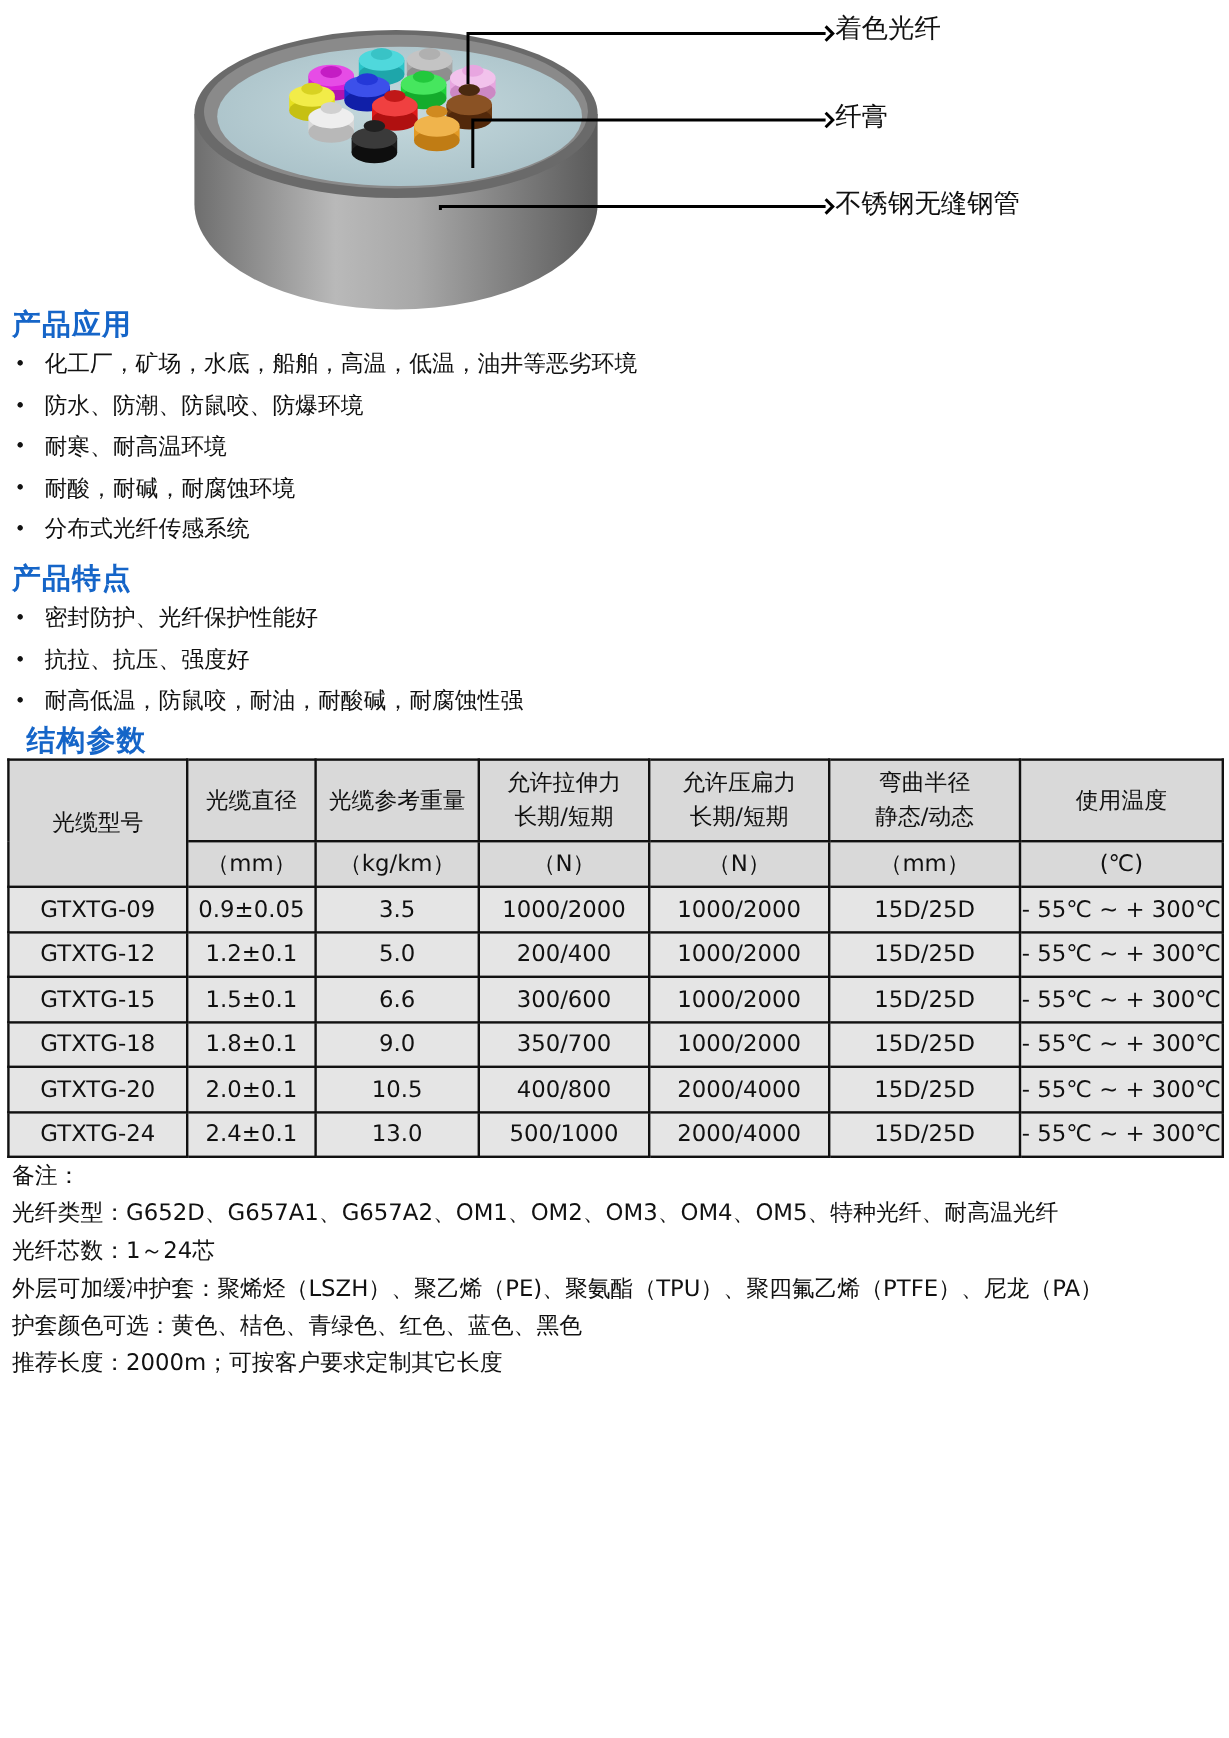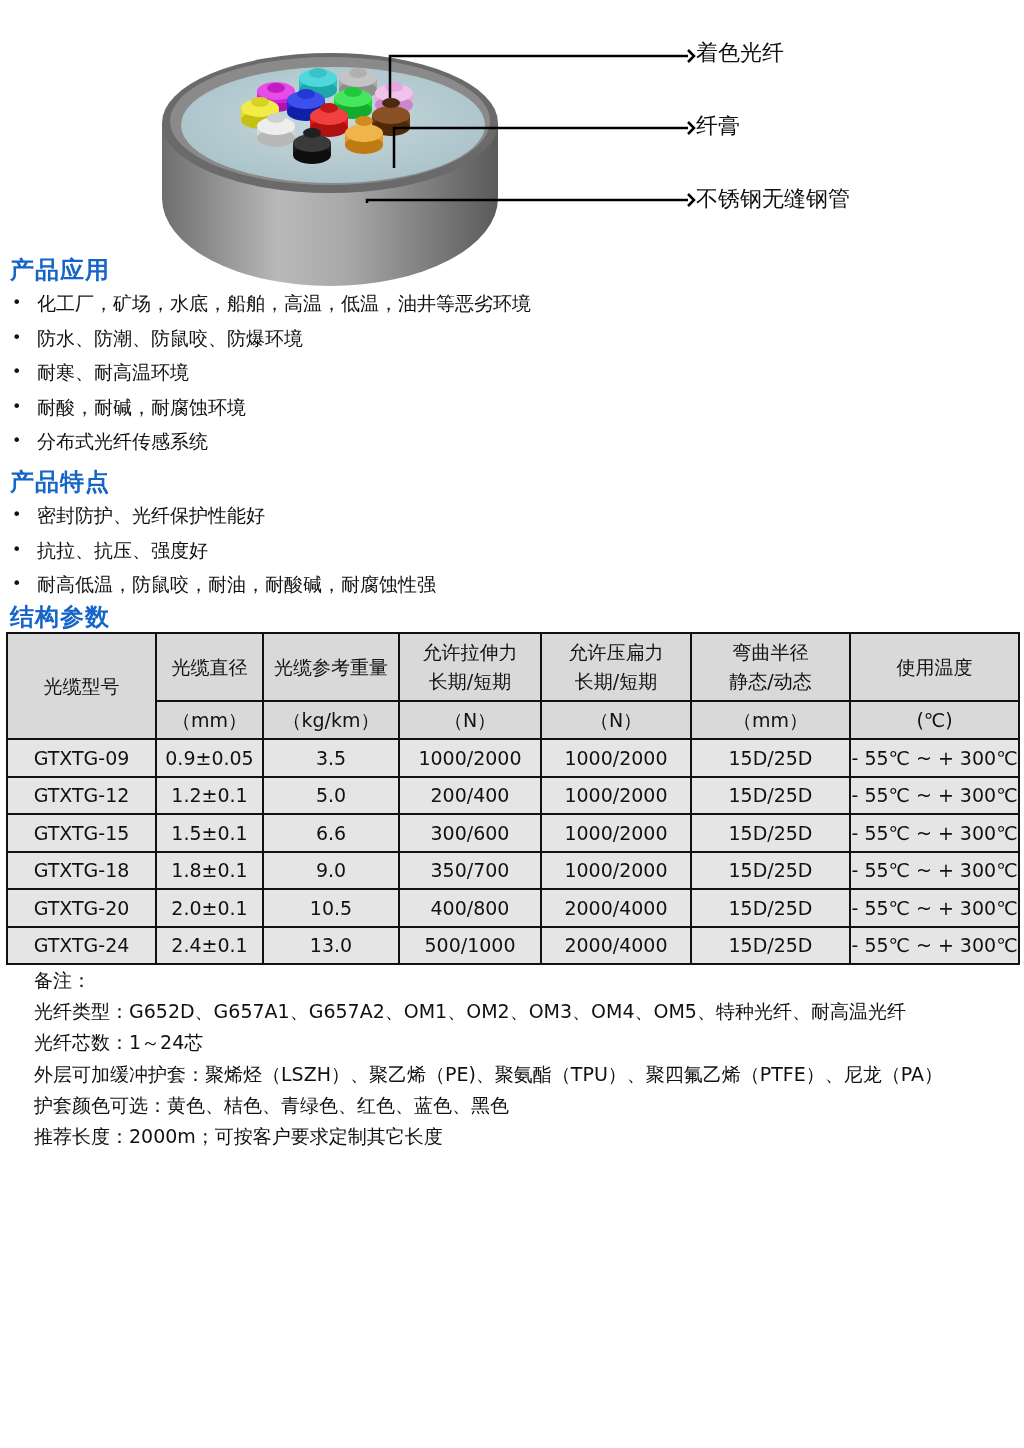--- a/index.html
+++ b/index.html
@@ -1,21 +1,21 @@
 <!DOCTYPE html>
 <html><head>
 <meta charset="utf-8">
 <style>
   * { box-sizing: border-box; margin: 0; padding: 0; }
   body {
     width: 1024px; height: 1448px; background: #ffffff;
     font-family: "DejaVu Sans", "Liberation Sans", sans-serif;
     color: #111; position: relative; overflow: hidden;
   }
-  .diagram { position: absolute; left: 0; top: 0; width: 924px; height: 262px; margin-top: 28px; }
+  .diagram { position: absolute; left: 0; top: 0; width: 924px; height: 262px; }
   .callout-label {
     position: absolute; font-size: 22px; color: #111; line-height: 1;
   }
   .section-title {
     position: absolute; left: 10px; font-size: 24px; font-weight: bold;
     color: #1565c8; letter-spacing: 1px;
   }
   .bullet-list { position: absolute; left: 10px; list-style: none; }
   .bullet-list li {
     font-size: 19px; line-height: 34.5px; display: flex; align-items: center;
@@ -29,21 +29,21 @@
   }
   table.spec th, table.spec td {
     border: 2px solid #111; text-align: center; font-weight: normal;
     font-size: 19px; color: #111;
   }
   table.spec th { background: #d9d9d9; line-height: 29px; }
   table.spec tr.head1 th { height: 68px; }
   table.spec tr.head2 th { height: 38px; }
   table.spec td { height: 37.5px; background: #e5e5e5; }
   .notes { position: absolute; left: 10px; top: 965px; }
-  .notes div { font-size: 19px; line-height: 31.2px; white-space: nowrap; margin-left: 24px; }
+  .notes div { font-size: 19px; line-height: 31.2px; white-space: nowrap; }
 </style>
 </head>
 <body>
 
 <div class="diagram">
   <svg width="1024" height="262" viewBox="0 0 1024 262">
     <defs>
       <linearGradient id="wallGrad" x1="0" y1="0" x2="1" y2="0">
         <stop offset="0" stop-color="#6e6e6e"></stop>
         <stop offset="0.35" stop-color="#b9b9b9"></stop>
@@ -183,21 +183,21 @@
   <li>
       <span class="dot">•</span>
       <span>抗拉、抗压、强度好</span>
     </li>
   <li>
       <span class="dot">•</span>
       <span>耐高低温，防鼠咬，耐油，耐酸碱，耐腐蚀性强</span>
     </li>
 </ul>
 
-<div class="section-title" style="top:601px;">结构参数</div>
+<div class="section-title" style="top:601px;margin-left:12px;">结构参数</div>
 
 <table class="spec">
   <colgroup>
     <col style="width:149px">
       <col style="width:107px">
       <col style="width:136px">
       <col style="width:142px">
       <col style="width:150px">
       <col style="width:159px">
       <col style="width:169px">

